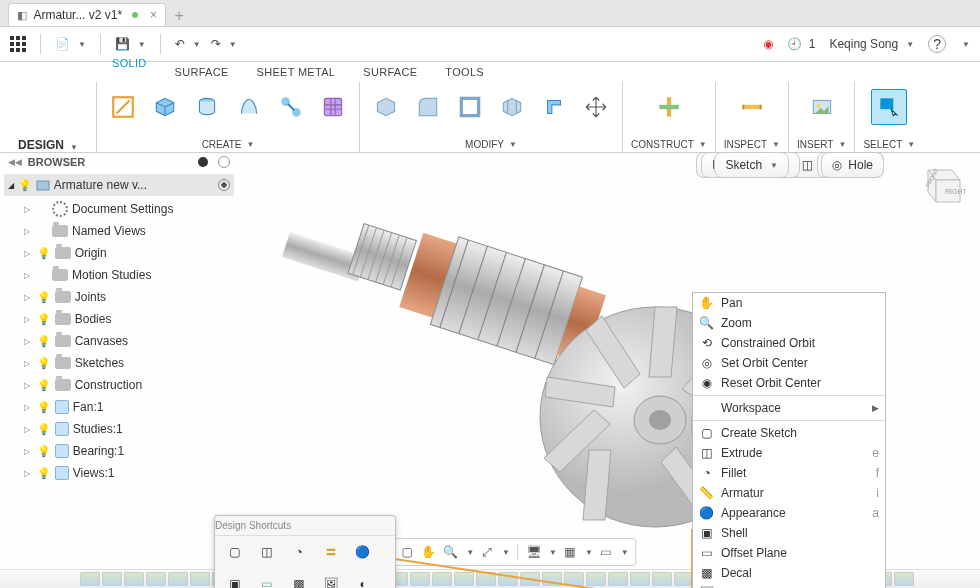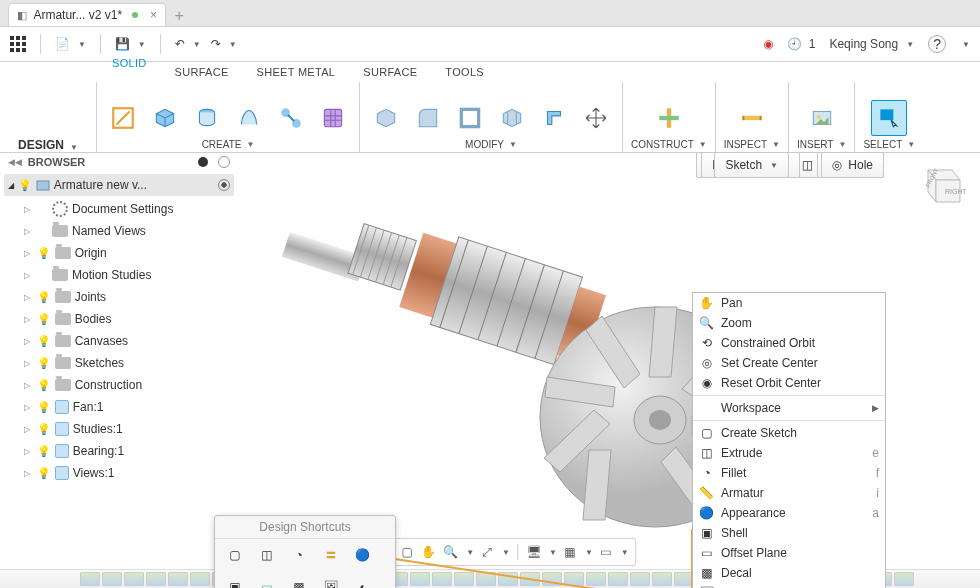--- a/index.html
+++ b/index.html
@@ -27,21 +27,21 @@
   .divider{width:1px;height:20px;background:var(--border);margin:0 4px}
   .qat-right{margin-left:auto;display:flex;align-items:center;gap:14px}
   .icogroup{display:flex;align-items:center;gap:6px;color:#444}
   .caret{font-size:8px;color:#666;margin-left:2px}
   
   .ribbon-tabs{display:flex;gap:28px;padding-left:112px;height:20px;align-items:center;background:#fff}
   .ribbon-tab{font-size:11px;color:#444;letter-spacing:0.3px;cursor:pointer}
   .ribbon-tab.active{color:var(--tab-blue);border-bottom:2px solid var(--tab-blue);padding-bottom:16px}
   .ribbon{height:70px;background:#fff;border-bottom:1px solid var(--border);display:flex;align-items:stretch;position:relative}
   .ribbon .design-btn{width:96px;display:flex;align-items:flex-end;justify-content:center;font-weight:bold;font-size:12px;gap:4px}
-  .ribbon-group{display:flex;flex-direction:column;align-items:center;justify-content:flex-end;padding:4px 8px 2px;border-left:1px solid var(--border)}
+  .ribbon-group{display:flex;flex-direction:column;align-items:center;justify-content:space-between;padding:4px 8px 2px;border-left:1px solid var(--border)}
   .ribbon-group .icons{display:flex;gap:6px;align-items:center;height:42px}
   .ribbon-group .glabel{font-size:10px;color:#444;display:flex;align-items:center;gap:3px}
   .ribbon-ico{width:34px;height:34px;border:1px solid transparent;border-radius:2px;display:flex;align-items:center;justify-content:center}
   .ribbon-ico.sel{border-color:#0696d7;background:#bde6f7}
   .ribbon-ico svg{width:26px;height:26px}
   
   .workspace{position:absolute;top:152px;left:0;right:0;bottom:18px}
   .browser{position:absolute;left:4px;top:0;width:230px}
   .browser-hdr{height:20px;display:flex;align-items:center;gap:6px;padding:0 4px;color:#555;font-size:11px}
   .pane-dot{width:10px;height:10px;border-radius:50%;background:#333;margin-left:auto}
@@ -50,26 +50,26 @@
   .bulb{color:#f2b500;font-size:11px}
   .tree{margin-top:2px}
   .treerow{display:flex;align-items:center;gap:4px;height:22px;padding-left:20px;color:#333}
   .treerow .tri{width:9px;font-size:8px;color:#888}
   .folder{display:inline-flex;width:16px;height:12px;background:#bfbfbf;border-radius:2px;position:relative}
   .folder::before{content:"";position:absolute;top:-3px;left:1px;width:6px;height:3px;background:#bfbfbf;border-radius:1px}
   .cyl{width:12px;height:12px;background:#c7e3f8;border:1px solid #7fb5db;border-radius:2px}
   .tinyico{width:14px;height:14px;display:inline-flex;align-items:center;justify-content:center}
   
   .shortcuts{position:absolute;left:214px;top:360px;width:180px;background:#f6f6f6;border:1px solid #bfbfbf;border-radius:3px;box-shadow:0 2px 6px rgba(0,0,0,0.2);z-index:5}
-  .shortcuts .titlebar2{font-size:12px;color:#888;text-align:center;padding:4px 0;border-bottom:1px solid #ddd}
+  .shortcuts .titlebar2{font-size:10px;color:#888;padding:4px 0;border-bottom:1px solid #ddd}
   .shortcuts .grid{display:flex;flex-wrap:wrap;padding:6px 10px;gap:12px}
   .shortcuts .grid .sico{width:20px;height:20px;display:flex;align-items:center;justify-content:center}
   .orangebox{position:absolute;border:2px solid var(--orange);pointer-events:none;z-index:4}
   
-  .rbtn{position:absolute;border:1px solid #c8c8c8;border-radius:2px;background:linear-gradient(#fff,#f2f2f2);height:24px;display:flex;align-items:center;padding:0 10px;gap:6px;font-size:12px;color:#333}
+  .rbtn{position:absolute;border:1px solid #c8c8c8;border-radius:8px;background:linear-gradient(#fff,#f2f2f2);height:24px;display:flex;align-items:center;padding:0 10px;gap:6px;font-size:12px;color:#333}
   
   .ctx{position:absolute;right:94px;top:280px;width:192px;background:#fff;border:1px solid #bbb;z-index:6;font-size:12px}
   .ctx .item{display:flex;align-items:center;height:20px;padding:0 6px;gap:6px}
   .ctx .item .k{margin-left:auto;color:#999}
   .ctx .sep{height:1px;background:#ddd;margin:2px 0}
   .ctx .item .arrow{margin-left:auto;font-size:9px;color:#666}
   .ctx .sico{width:16px;height:16px;display:flex;align-items:center;justify-content:center}
   
   .viewbar{position:absolute;left:50%;bottom:4px;transform:translateX(-50%);height:26px;display:flex;align-items:center;gap:4px;background:#fff;border:1px solid var(--border);border-radius:3px;padding:0 6px}
   .viewbar .vb{width:18px;height:18px;display:flex;align-items:center;justify-content:center;color:#555}
@@ -515,21 +515,21 @@
     <div class="item">
         <span class="sico">🔍</span>
         <span>Zoom</span>
       </div>
     <div class="item">
         <span class="sico">⟲</span>
         <span>Constrained Orbit</span>
       </div>
     <div class="item">
         <span class="sico">◎</span>
-        <span>Set Create Center</span>
+        <span>Set Orbit Center</span>
       </div>
     <div class="item">
         <span class="sico">◉</span>
         <span>Reset Orbit Center</span>
       </div>
     <div class="sep"></div>
     <div class="item">
         <span class="sico"></span>
         <span>Workspace</span>
         <span class="arrow">▶</span>

